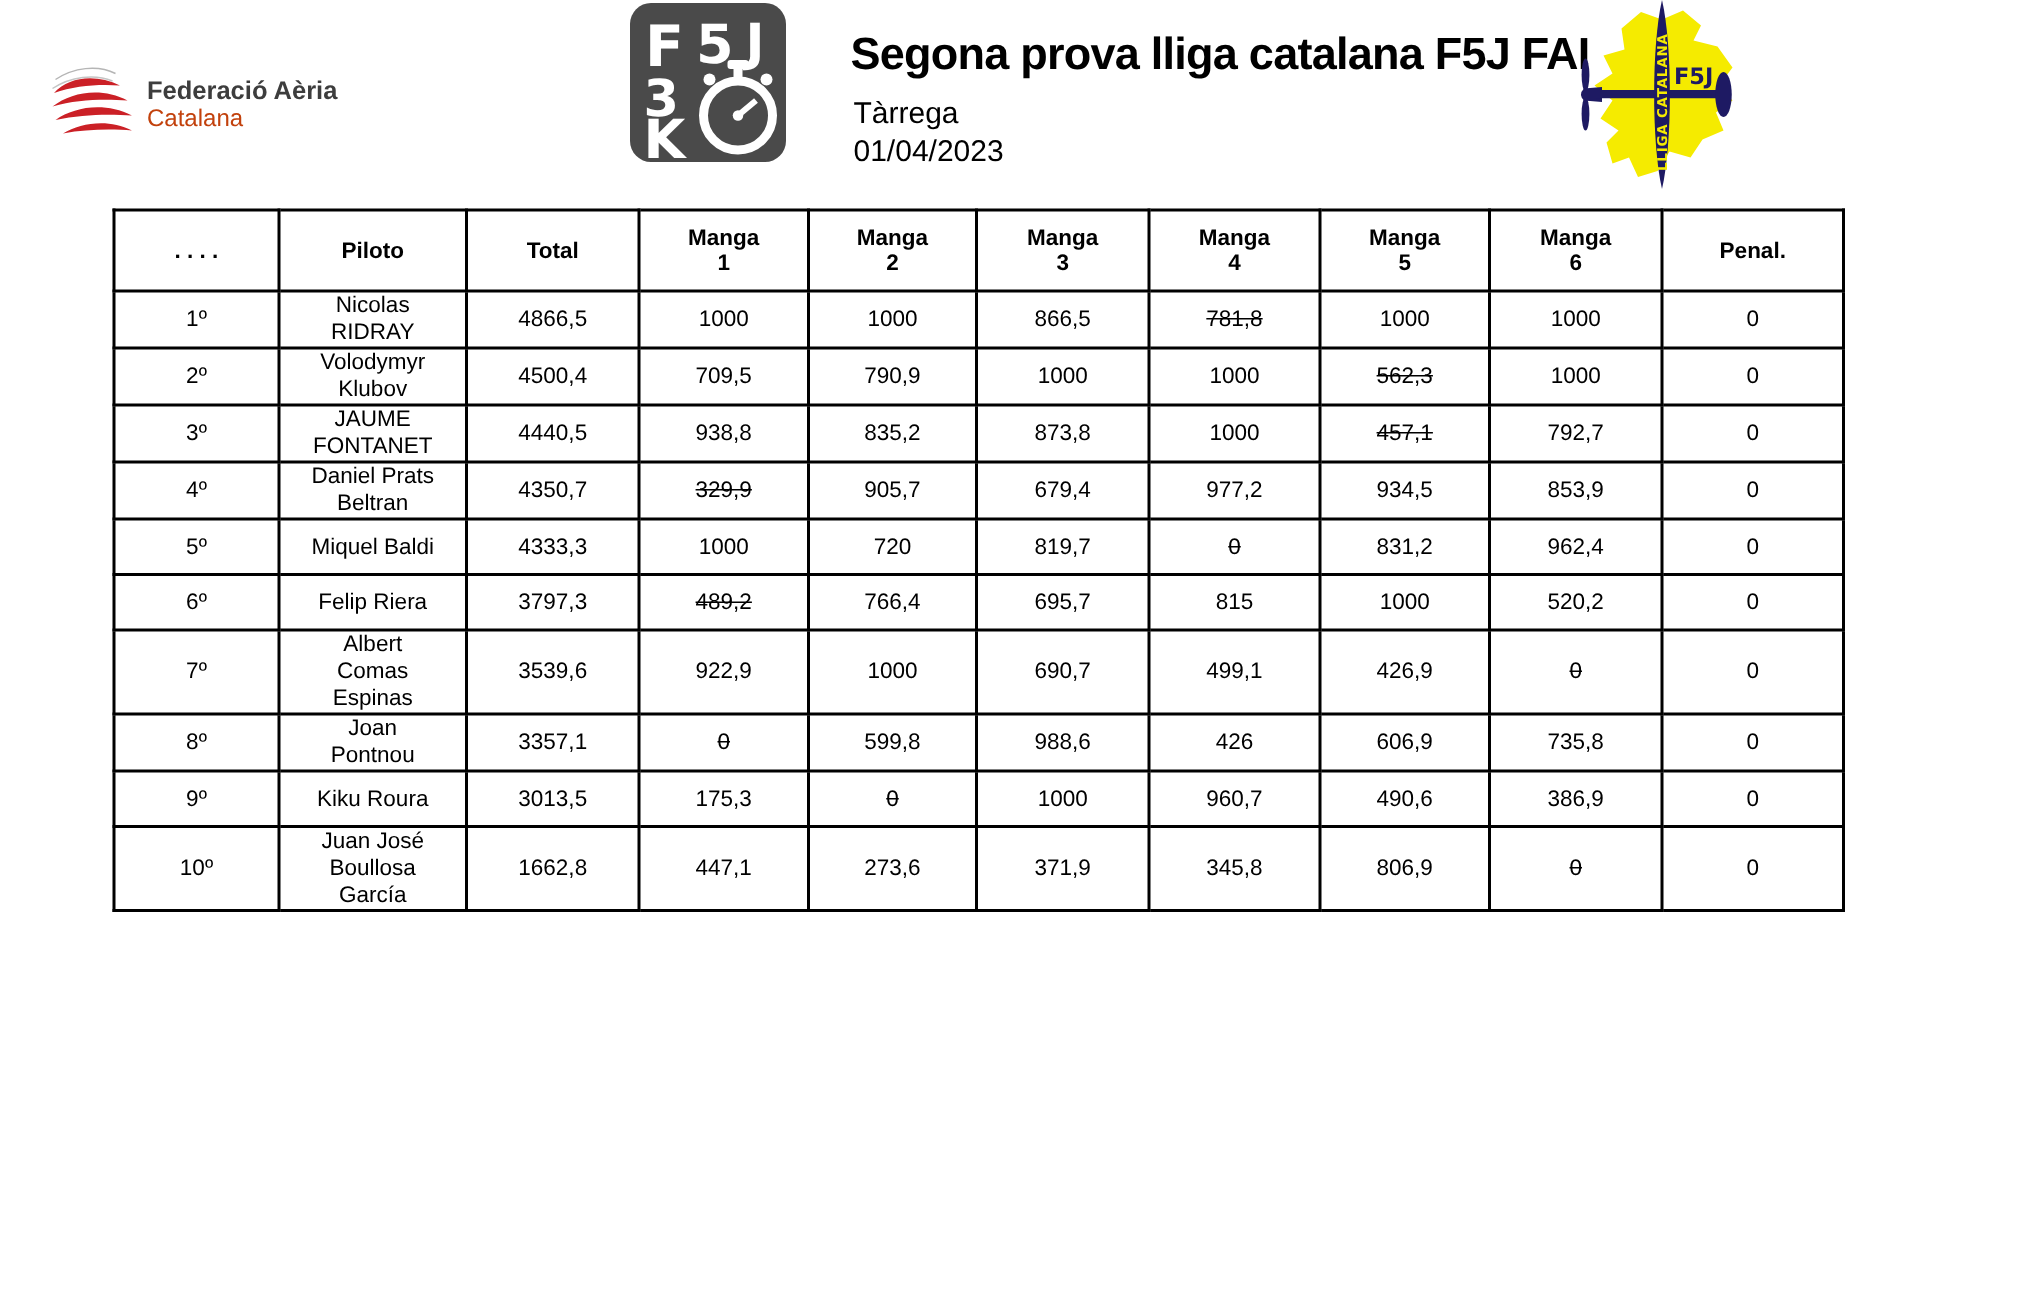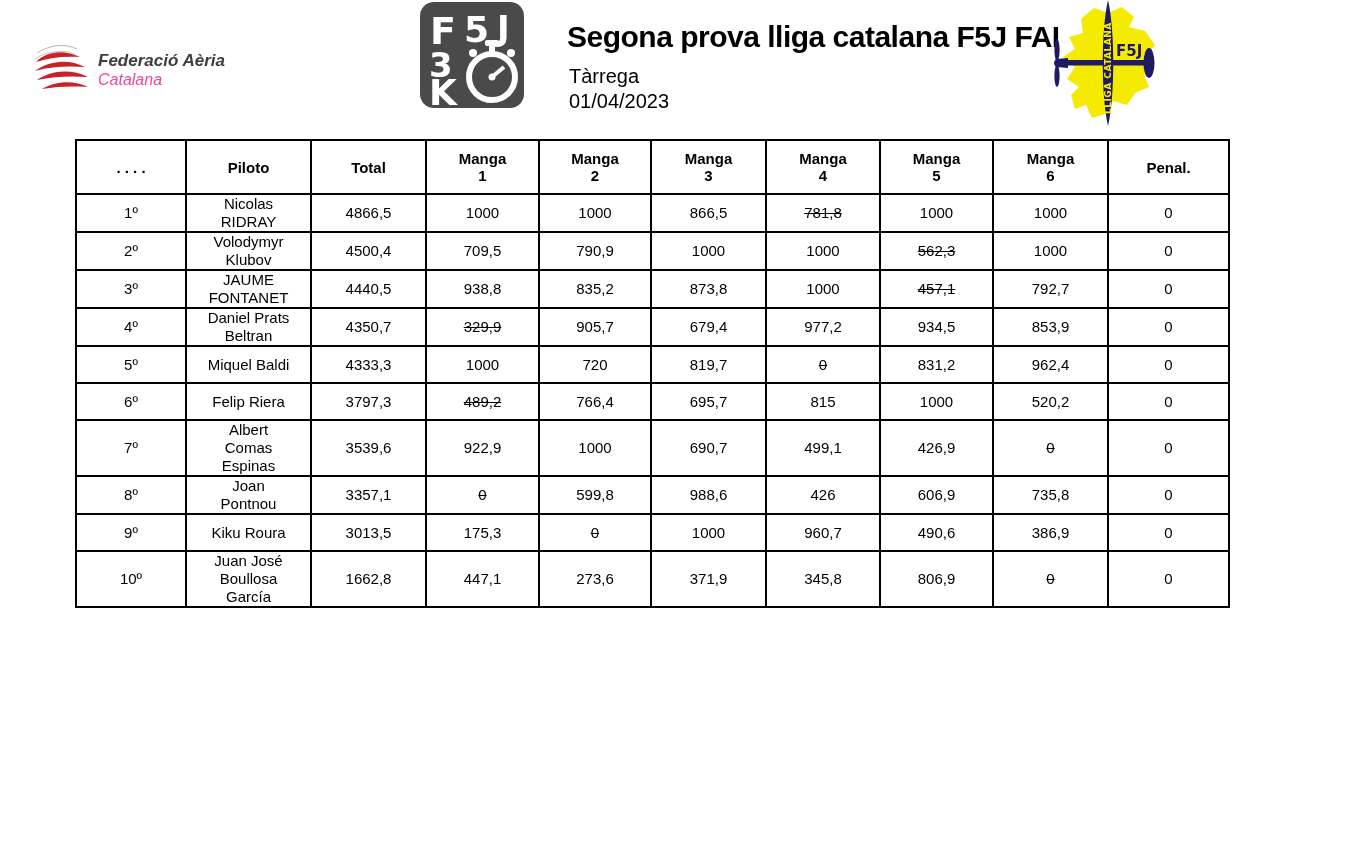--- a/index.html
+++ b/index.html
@@ -5,25 +5,25 @@
   html,body{margin:0;padding:0;background:#e9e9e9;}
   .page{
     position:relative;
     width:1362px;height:864px;
     background:#ffffff;
     font-family:"Liberation Sans", sans-serif;
     color:#000;
     overflow:hidden;
   }
   
-  .fed-logo{position:absolute;left:30px;top:40px;display:flex;align-items:center;font-style:italic;}
+  .fed-logo{position:absolute;left:30px;top:40px;display:flex;align-items:center;}
   .fed-wing{width:62px;height:60px;}
   .fed-text{margin-left:6px;line-height:1.15;}
   .fed-line1{font-size:17px;font-weight:bold;color:#3d3d3d;}
-  .fed-line2{font-size:16px;color:#ec4899;}
+  .fed-line2{font-size:16px;color:#c2410c;}
   .site-name{position:absolute;left:203px;top:44px;font-size:28px;font-weight:bold;color:#111;letter-spacing:-0.5px;}
   .f5j3k{position:absolute;left:420px;top:2px;width:104px;height:106px;}
   .event-title{position:absolute;left:567px;top:20px;font-size:30px;font-weight:bold;letter-spacing:-0.5px;white-space:nowrap;z-index:1;}
   .event-sub{position:absolute;left:569px;top:64px;font-size:20px;line-height:1.25;}
   .league-badge{position:absolute;left:1050px;top:0px;width:118px;height:126px;z-index:2;}
   
   table.results{
     position:absolute;left:75px;top:139px;
     width:1153px;
     border-collapse:collapse;table-layout:fixed;

